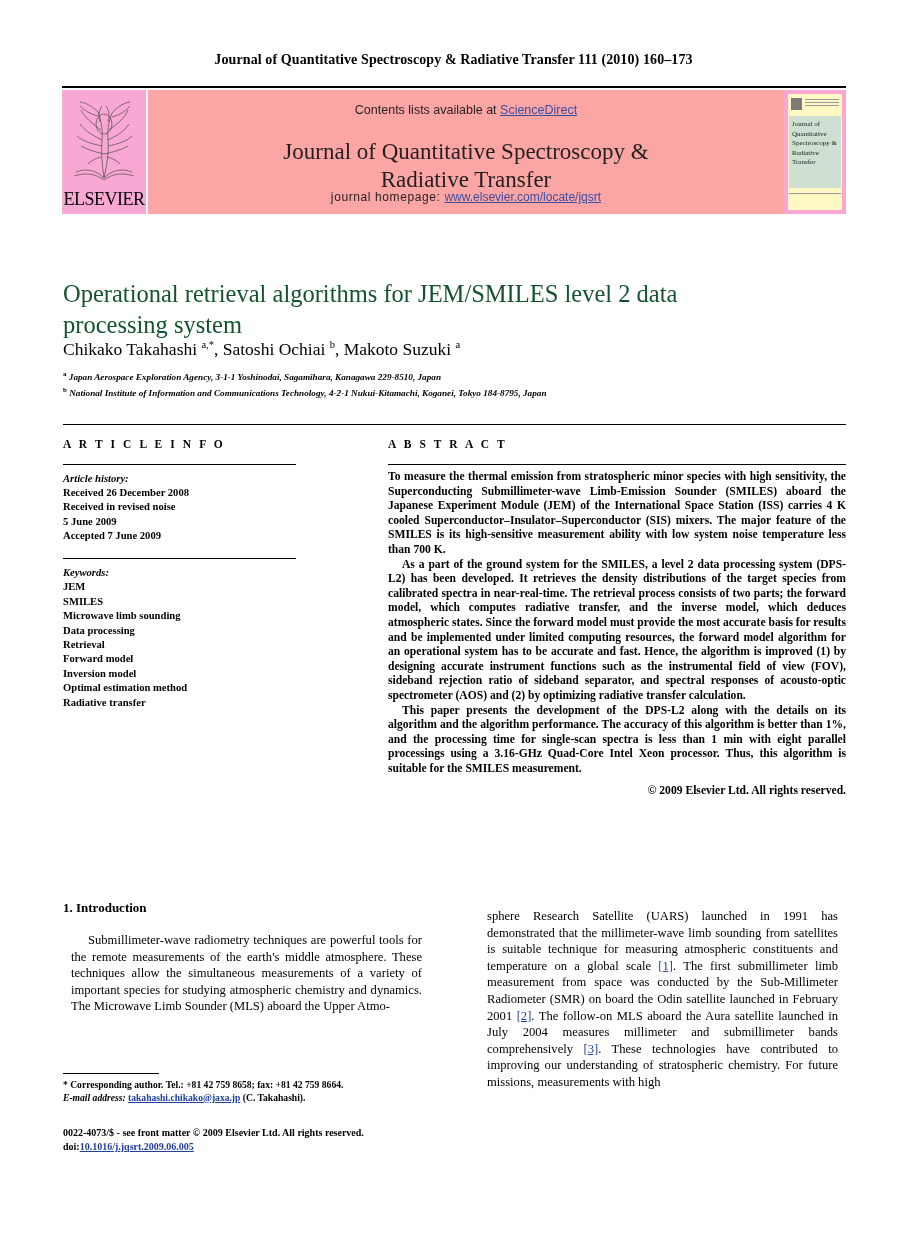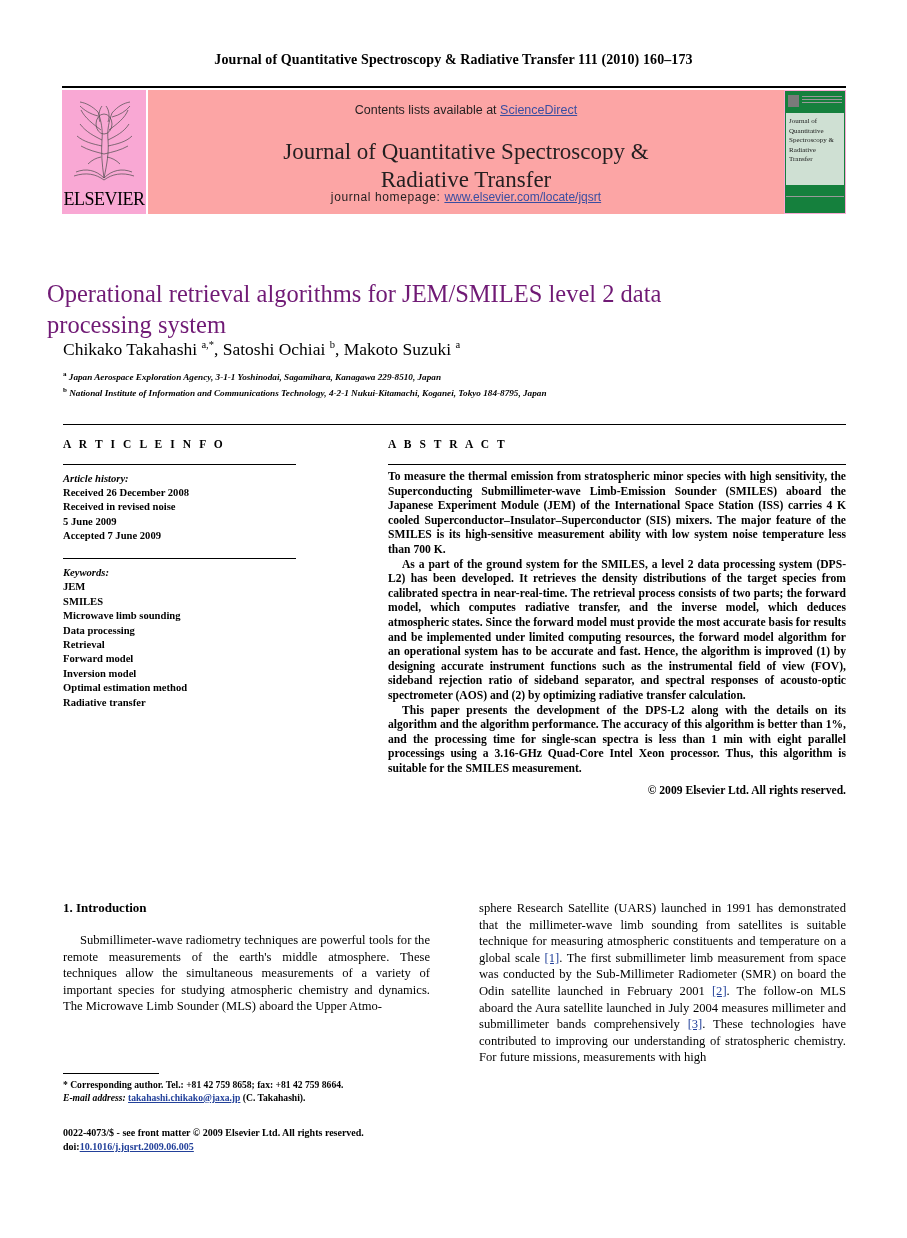--- a/index.html
+++ b/index.html
@@ -108,22 +108,22 @@
     text-align: center;
     font-family: "Liberation Sans", sans-serif;
     font-size: 12px;
     letter-spacing: 0.6px;
     color: #231f20;
   }
   .homepage-url { color: #3a4ea1; letter-spacing: 0; }
   .cover-thumb {
     flex: 0 0 62px;
     width: 62px;
-    border: 1px solid #f9a8d4;
-    background: #15803d;
+    border: 4px solid #f9a8d4;
+    background: #fef9c3;
     position: relative;
     box-sizing: border-box;
   }
   .cover-band {
     position: absolute;
     left: 1px; top: 22px;
     right: 1px;
     height: 72px;
     background: #cfe0d3;
   }
@@ -163,26 +163,26 @@
   .cover-foot {
     position: absolute;
     left: 1px; bottom: 16px; right: 1px;
     height: 1px;
     background: #9a9a9a;
   }
 
   
   .art-title {
     position: absolute;
-    left: 47px; top: 262px;
+    left: 63px; top: 262px;
     width: 700px;
     font-size: 24.5px;
     line-height: 31px;
     font-weight: normal;
-    color: #701a75;
+    color: #14532d;
   }
   .authors {
     position: absolute;
     left: 63px; top: 334px;
     width: 760px;
     font-size: 17.5px;
     line-height: 22px;
   }
   .authors sup { font-size: 10.5px; vertical-align: super; }
   .affil {
@@ -283,21 +283,21 @@
     position: absolute;
     left: 479px; top: 900px;
     width: 367px;
   }
   .sec-title {
     font-size: 13px;
     font-weight: bold;
     margin: 0 0 16px 0;
   }
   .body-p {
-    margin: 0;
+    margin: 8px;
     font-size: 12.6px;
     line-height: 16.6px;
     text-align: justify;
     text-indent: 17px;
   }
   .body-p.cont { text-indent: 0; }
   .ref { color: #22409a; }
 
   
   .fn-rule {

